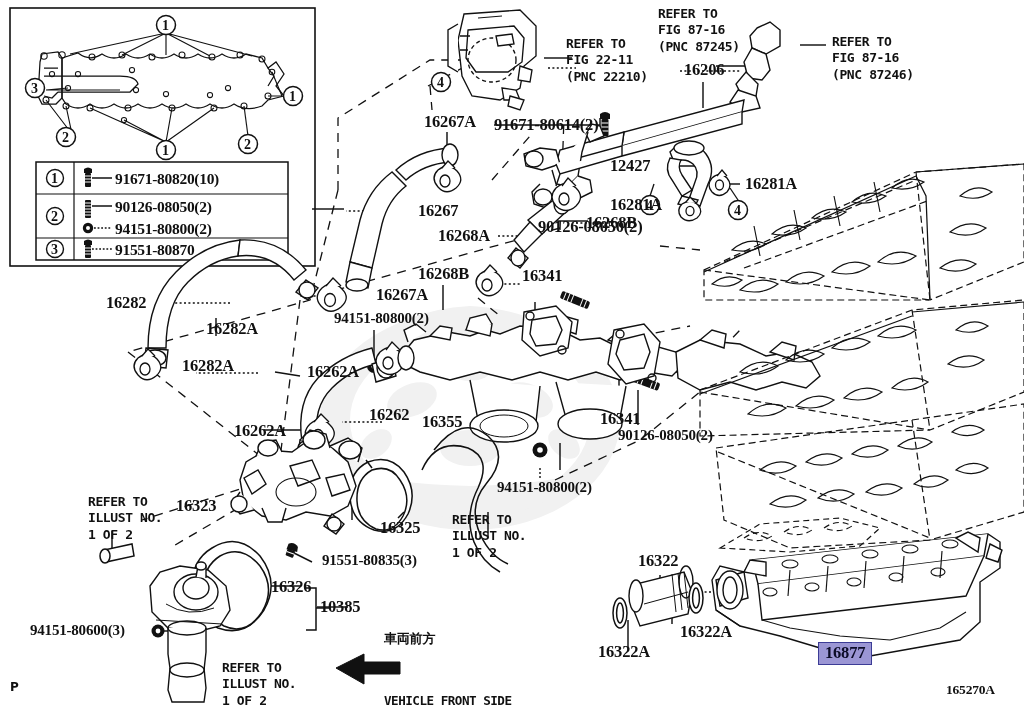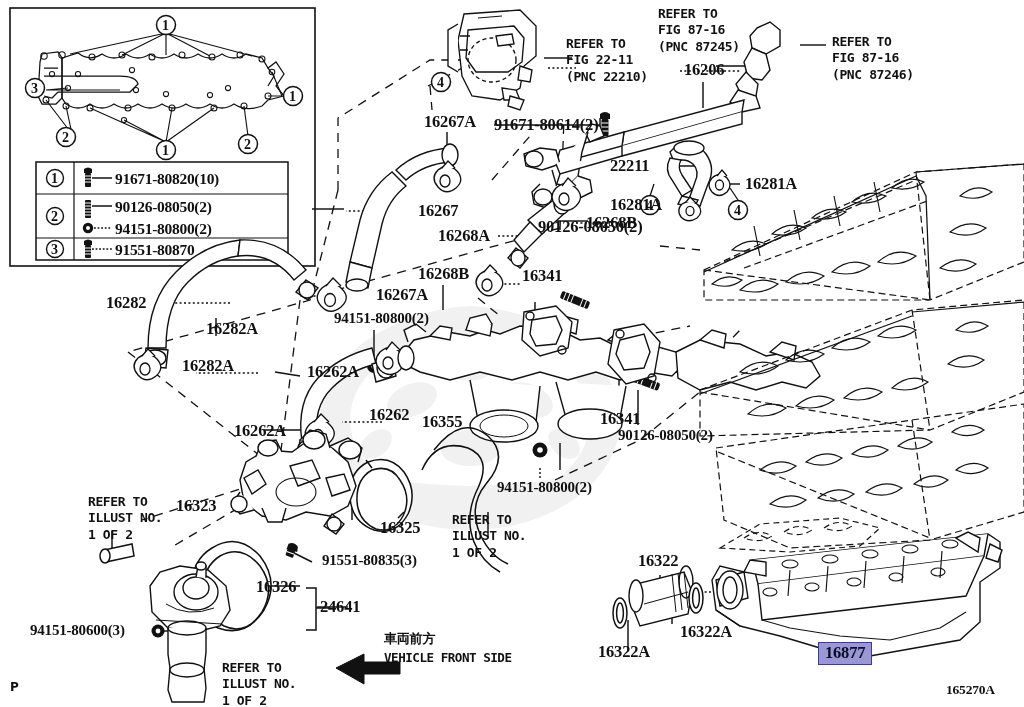--- a/index.html
+++ b/index.html
@@ -7,21 +7,21 @@
        font-family:"Liberation Serif",serif;color:#000;}
   #stage{position:absolute;inset:0;}
   svg.layer{position:absolute;left:0;top:0;width:1024px;height:707px;overflow:visible;}
   .lbl{position:absolute;font-family:"Liberation Serif",serif;font-weight:bold;
        color:#111;white-space:pre;line-height:1.12;letter-spacing:-0.2px;}
   .pn{font-size:16.5px;}
   .pn-sm{font-size:15px;}
   .refer{font-family:"DejaVu Sans Mono",monospace;font-weight:bold;font-size:13px;
          line-height:1.26;letter-spacing:-0.4px;}
   .jp{font-family:"DejaVu Sans",sans-serif;font-weight:bold;font-size:13px;}
-  .vfs{font-family:"DejaVu Sans Mono",monospace;font-weight:bold;font-size:12.6px;letter-spacing:-0.5px;}
+  .vfs{font-family:"DejaVu Sans Mono",monospace;font-weight:bold;font-size:12.6px;letter-spacing:-0.5px;margin-top:43px;}
   .dwg{font-family:"Liberation Serif",serif;font-weight:bold;font-size:13.5px;text-align:right;}
   .pmark{font-family:"DejaVu Sans",sans-serif;font-weight:bold;font-size:12px;}
   .hl{background:#9b96d4;border:1.6px solid #3c3c96;color:#0c0c28;
       padding:1px 6px 2px 6px;font-size:16.5px;box-sizing:border-box;}
   .legend-pn{font-size:15.5px;letter-spacing:-0.3px;}
   .cnum{font-size:14px;}
 </style>
 </head>
 <body>
 
@@ -682,21 +682,21 @@
 
   <div class="lbl refer" style="left:88px;top:494px;"><span>REFER TO</span><br><span>ILLUST NO.</span><br><span>1 OF 2</span></div>
 
   <div class="lbl refer" style="left:452px;top:512px;"><span>REFER TO</span><br><span>ILLUST NO.</span><br><span>1 OF 2</span></div>
 
   <div class="lbl refer" style="left:222px;top:660px;"><span>REFER TO</span><br><span>ILLUST NO.</span><br><span>1 OF 2</span></div>
 
   <div class="lbl pn" style="left:424px;top:113px;">16267A</div>
   <div class="lbl pn" style="left:494px;top:116px;">91671-80614(2)</div>
   <div class="lbl pn" style="left:684px;top:61px;">16206</div>
-  <div class="lbl pn" style="left:610px;top:157px;">22211</div>
+  <div class="lbl pn" style="left:610px;top:157px;">12427</div>
   <div class="lbl pn" style="left:745px;top:175px;">16281A</div>
   <div class="lbl pn" style="left:610px;top:196px;">16281A</div>
 
   <div class="lbl pn" style="left:418px;top:202px;">16267</div>
   <div class="lbl pn" style="left:438px;top:227px;">16268A</div>
   <div class="lbl pn" style="left:586px;top:214px;">16268B</div>
   <div class="lbl pn" style="left:418px;top:265px;">16268B</div>
   <div class="lbl pn" style="left:522px;top:267px;">16341</div>
   <div class="lbl pn" style="left:538px;top:218px;">90126-08050(2)</div>
   <div class="lbl pn" style="left:376px;top:286px;">16267A</div>
@@ -710,22 +710,22 @@
   <div class="lbl pn" style="left:369px;top:406px;">16262</div>
 
   <div class="lbl pn" style="left:422px;top:413px;">16355</div>
   <div class="lbl pn" style="left:363px;top:519px;margin-left:17px;">16325</div>
   <div class="lbl pn" style="left:600px;top:410px;">16341</div>
   <div class="lbl pn-sm" style="left:618px;top:427px;">90126-08050(2)</div>
   <div class="lbl pn-sm" style="left:497px;top:479px;">94151-80800(2)</div>
 
   <div class="lbl pn" style="left:176px;top:497px;">16323</div>
   <div class="lbl pn-sm" style="left:322px;top:552px;">91551-80835(3)</div>
-  <div class="lbl pn" style="left:256px;top:578px;">16326</div>
-  <div class="lbl pn" style="left:320px;top:598px;">24641</div>
+  <div class="lbl pn" style="left:271px;top:578px;">16326</div>
+  <div class="lbl pn" style="left:320px;top:598px;">10385</div>
   <div class="lbl pn-sm" style="left:30px;top:622px;">94151-80600(3)</div>
 
   <div class="lbl pn" style="left:638px;top:552px;">16322</div>
   <div class="lbl pn" style="left:680px;top:623px;">16322A</div>
   <div class="lbl pn" style="left:598px;top:643px;">16322A</div>
 
   <div class="lbl cnum" style="left:437px;top:75px;">4</div>
   <div class="lbl cnum" style="left:734px;top:203px;">4</div>
   <div class="lbl cnum" style="left:646px;top:198px;">4</div>
 

